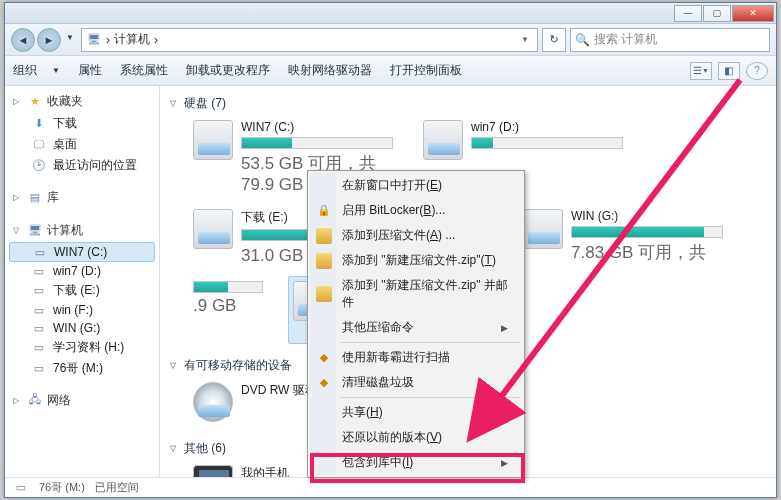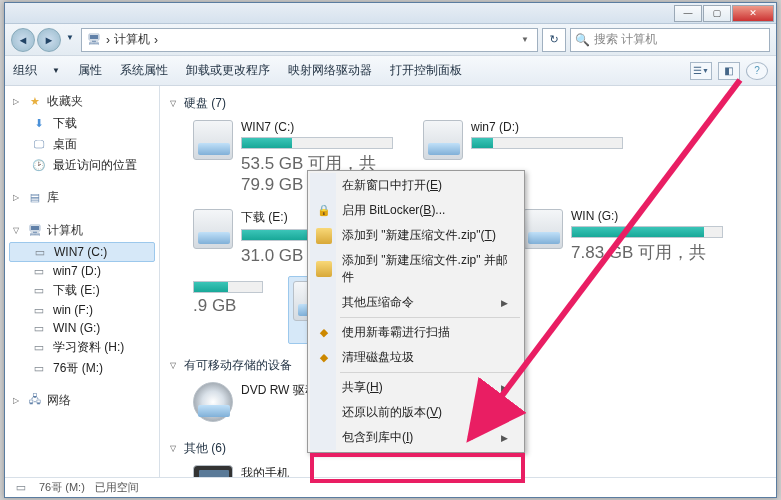--- a/index.html
+++ b/index.html
@@ -312,20 +312,24 @@
   <div id="ctx-items">
       <div class="ctxitem">
         <span>在新窗口中打开(<span class="u">E</span>)</span>
       </div>
       <div class="ctxitem">
         <span class="ctxicon bitico">🔒</span>
         <span>启用 BitLocker(<span class="u">B</span>)...</span>
       </div>
       <div class="ctxitem">
         <span class="ctxicon zipico"></span>
+        <span>添加到压缩文件(<span class="u">A</span>) ...</span>
+      </div>
+      <div class="ctxitem">
+        <span class="ctxicon zipico"></span>
         <span>添加到 "新建压缩文件.zip"(<span class="u">T</span>)</span>
       </div>
       <div class="ctxitem">
         <span class="ctxicon zipico"></span>
         <span>添加到 "新建压缩文件.zip" 并邮件</span>
       </div>
       <div class="ctxitem">
         <span>其他压缩命令</span>
         <span class="arr">▶</span>
       </div>

